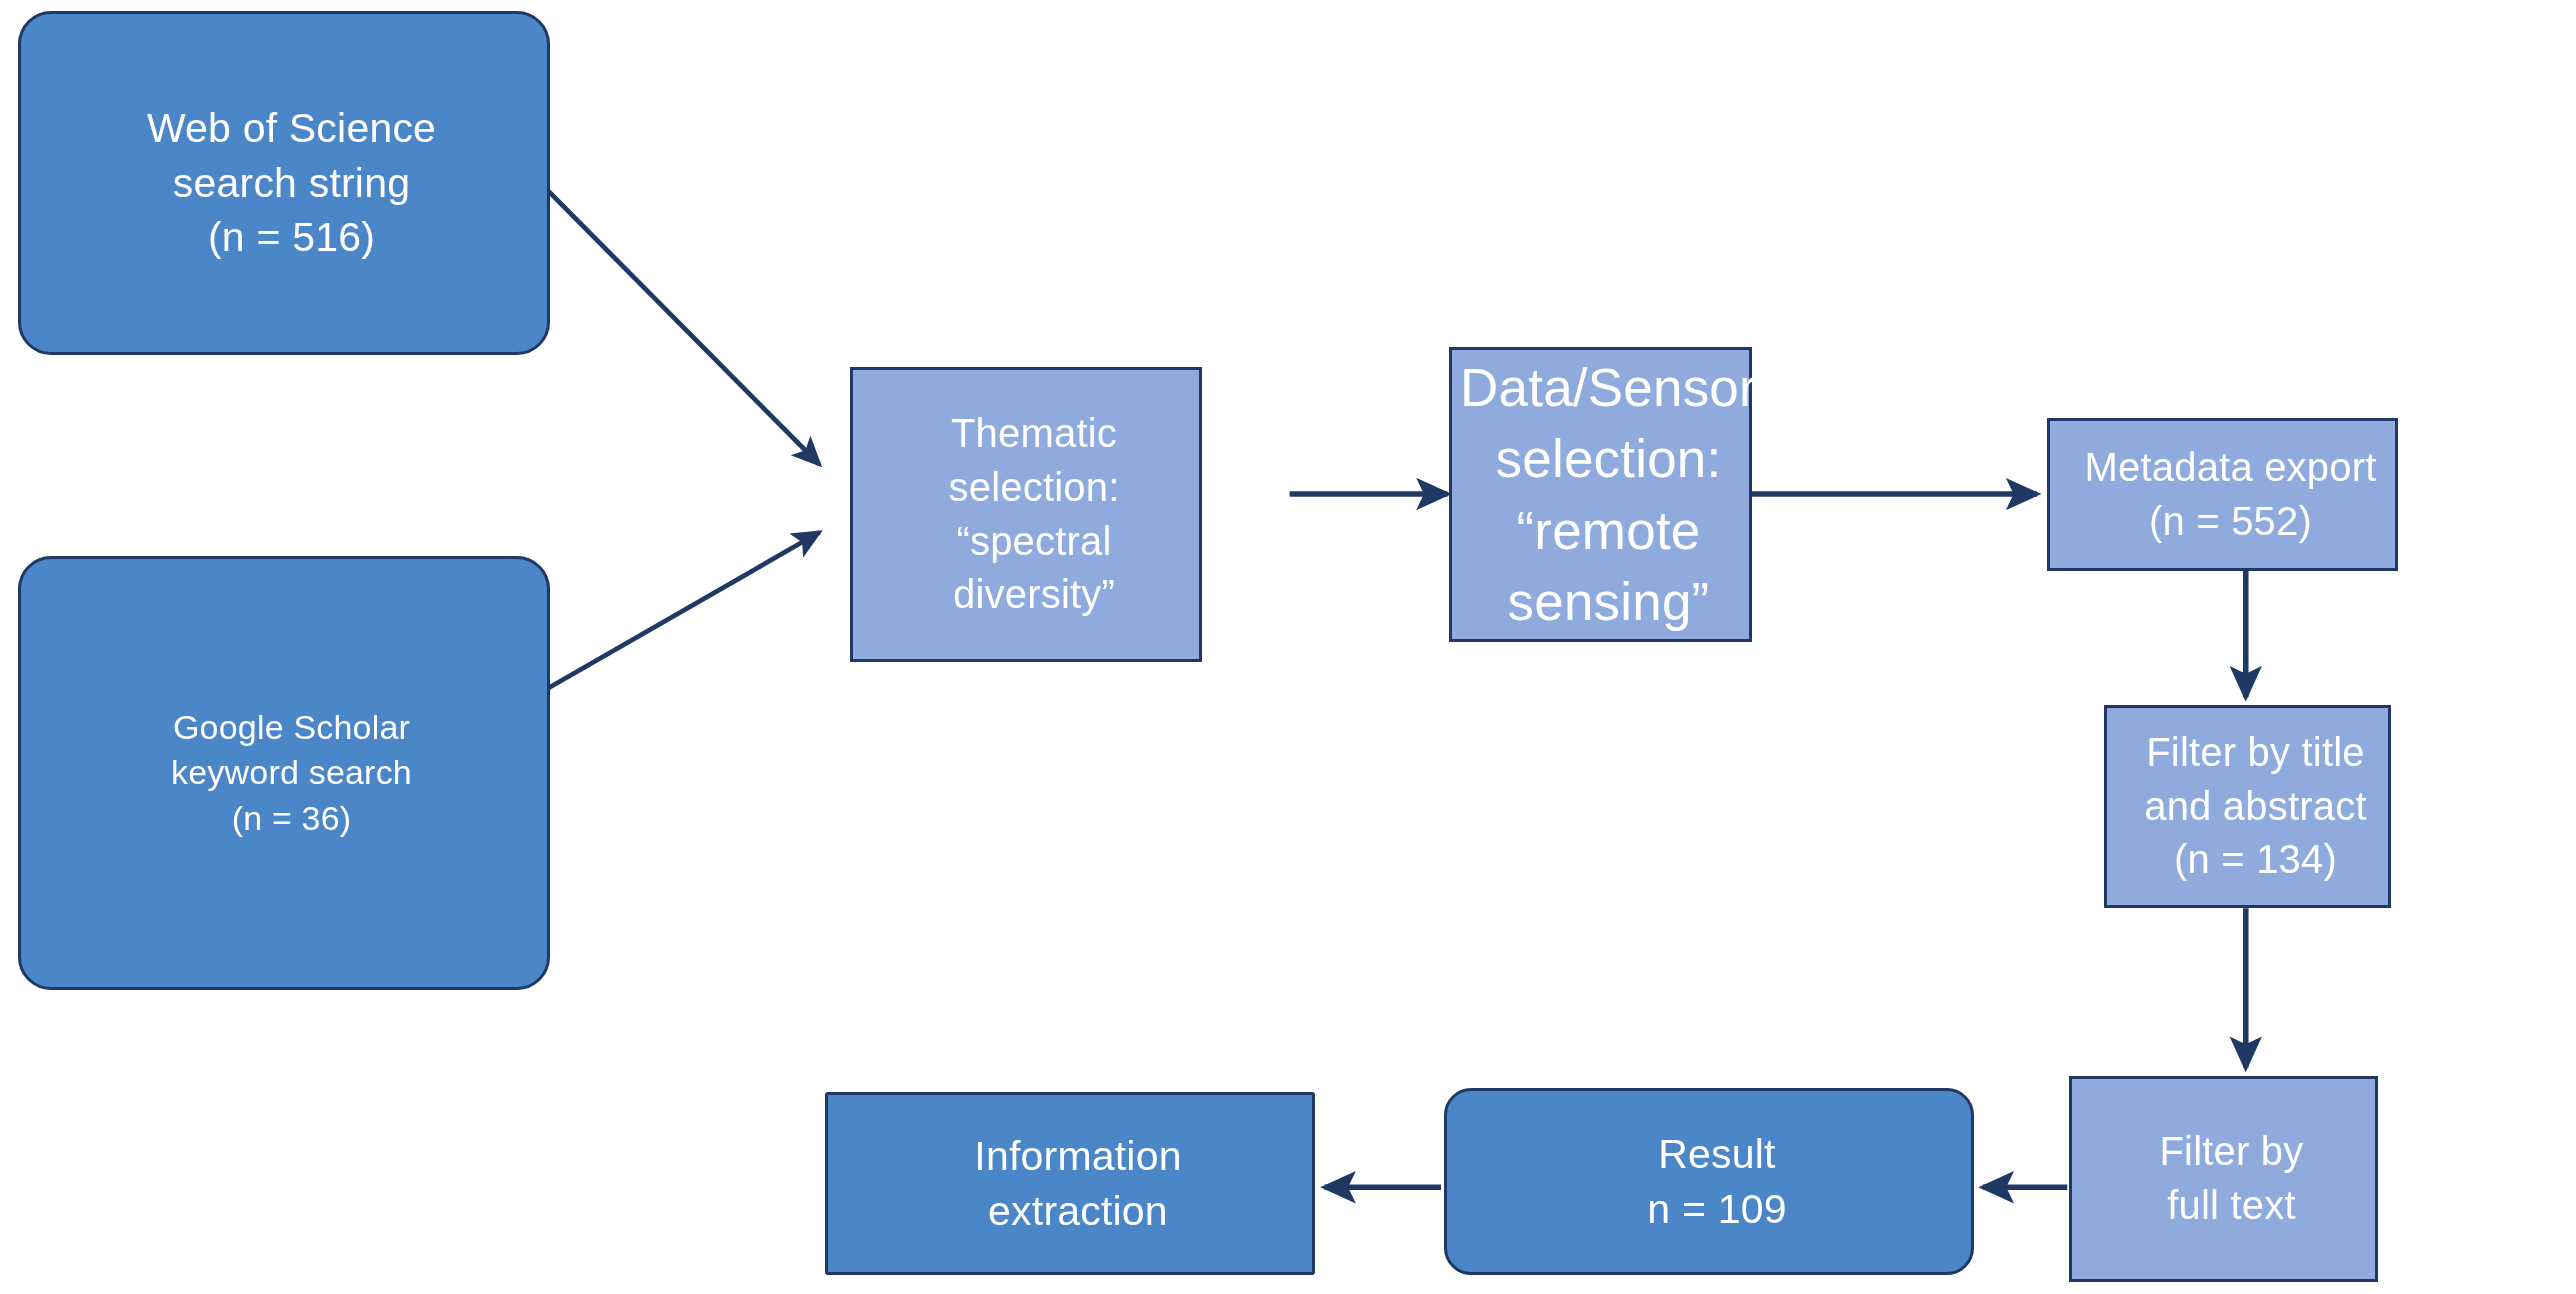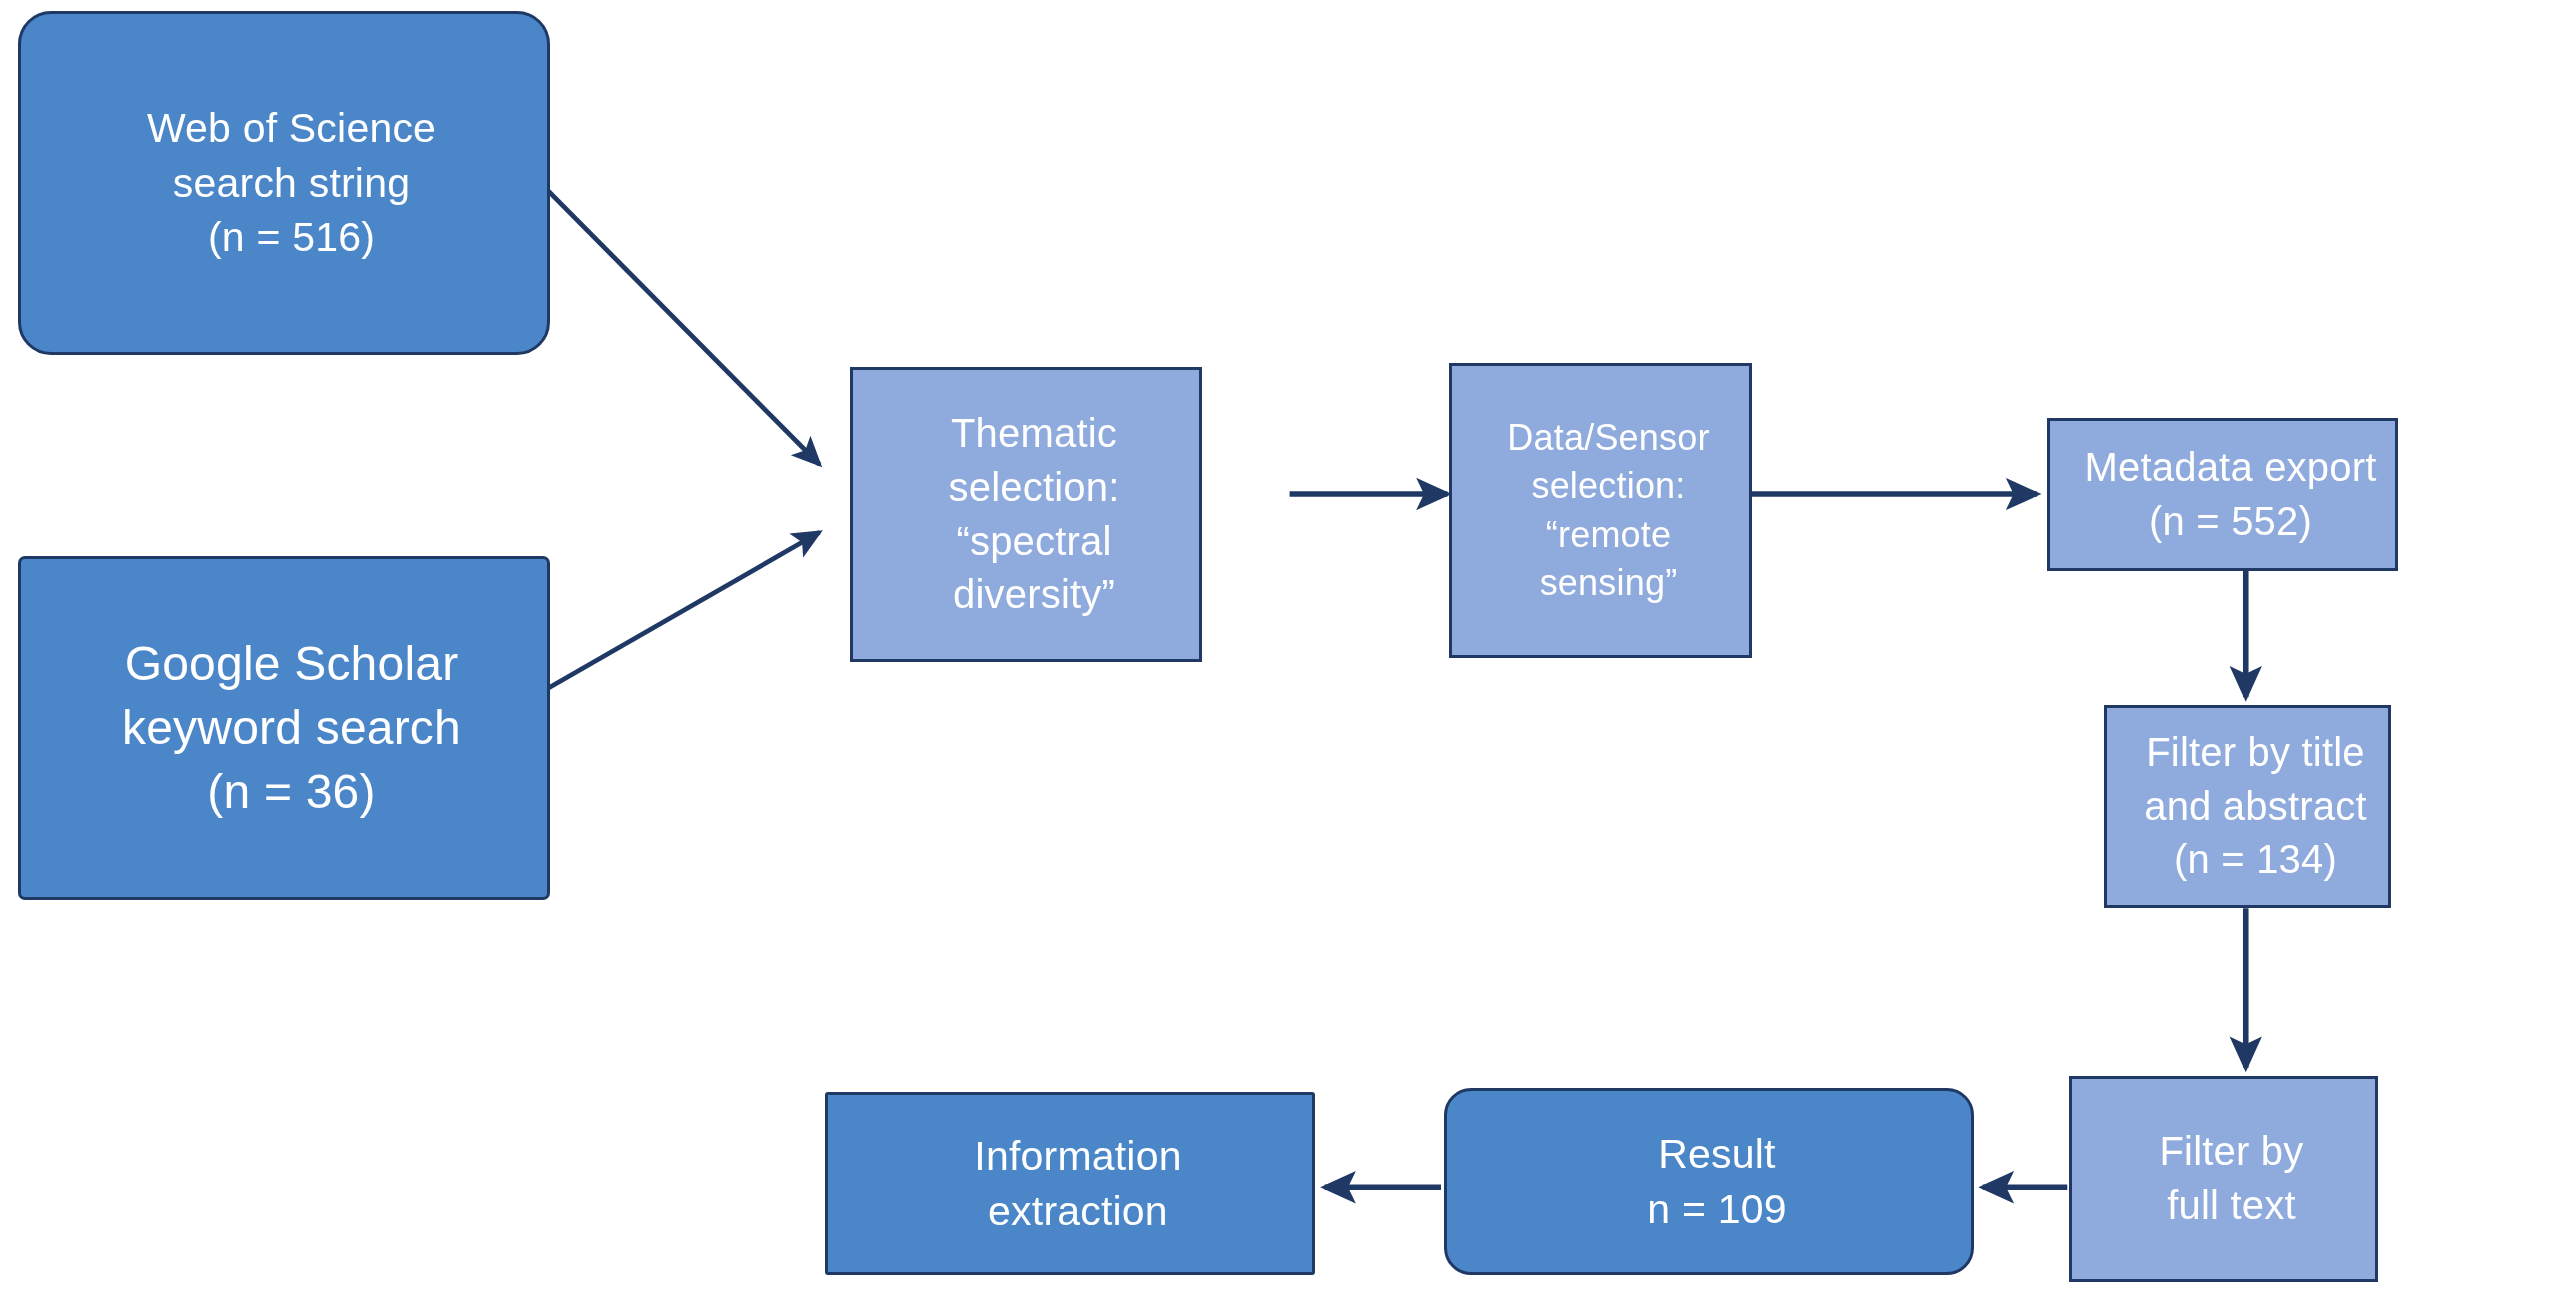--- a/index.html
+++ b/index.html
@@ -96,34 +96,34 @@
       <line x1="1808" y1="1490" x2="1662" y2="1490" stroke="#1f3864" stroke-width="7" marker-end="url(#arrowhead)"></line>
     </g>
   </svg>
 
   <div class="node node-dark" style="left:17.5px; top:11px; width:532px; height:344px; font-size:41px;">
     <span class="line">Web of Science</span>
     <span class="line">search string</span>
     <span class="line">(n = 516)</span>
   </div>
 
-  <div class="node node-dark" style="left:17.5px; top:556px; width:532px; height:344px; font-size:48px;border-radius:7px;">
+  <div class="node node-dark" style="left:17.5px; top:556px; width:532px; height:434px; font-size:34px;">
     <span class="line">Google Scholar</span>
     <span class="line">keyword search</span>
     <span class="line">(n = 36)</span>
   </div>
 
   <div class="node node-light" style="left:850px; top:367px; width:352px; height:295px; font-size:40px;">
     <span class="line">Thematic</span>
     <span class="line">selection:</span>
     <span class="line">“spectral</span>
     <span class="line">diversity”</span>
   </div>
 
-  <div class="node node-light" style="left:1449px; top:347px; width:303px; height:295px; font-size:36px;margin-top:16px;">
+  <div class="node node-light" style="left:1449px; top:347px; width:303px; height:295px; font-size:53px;">
     <span class="line">Data/Sensor</span>
     <span class="line">selection:</span>
     <span class="line">“remote</span>
     <span class="line">sensing”</span>
   </div>
 
   <div class="node node-light" style="left:2047px; top:418px; width:351px; height:153px; font-size:40px;">
     <span class="line">Metadata export</span>
     <span class="line">(n = 552)</span>
   </div>

